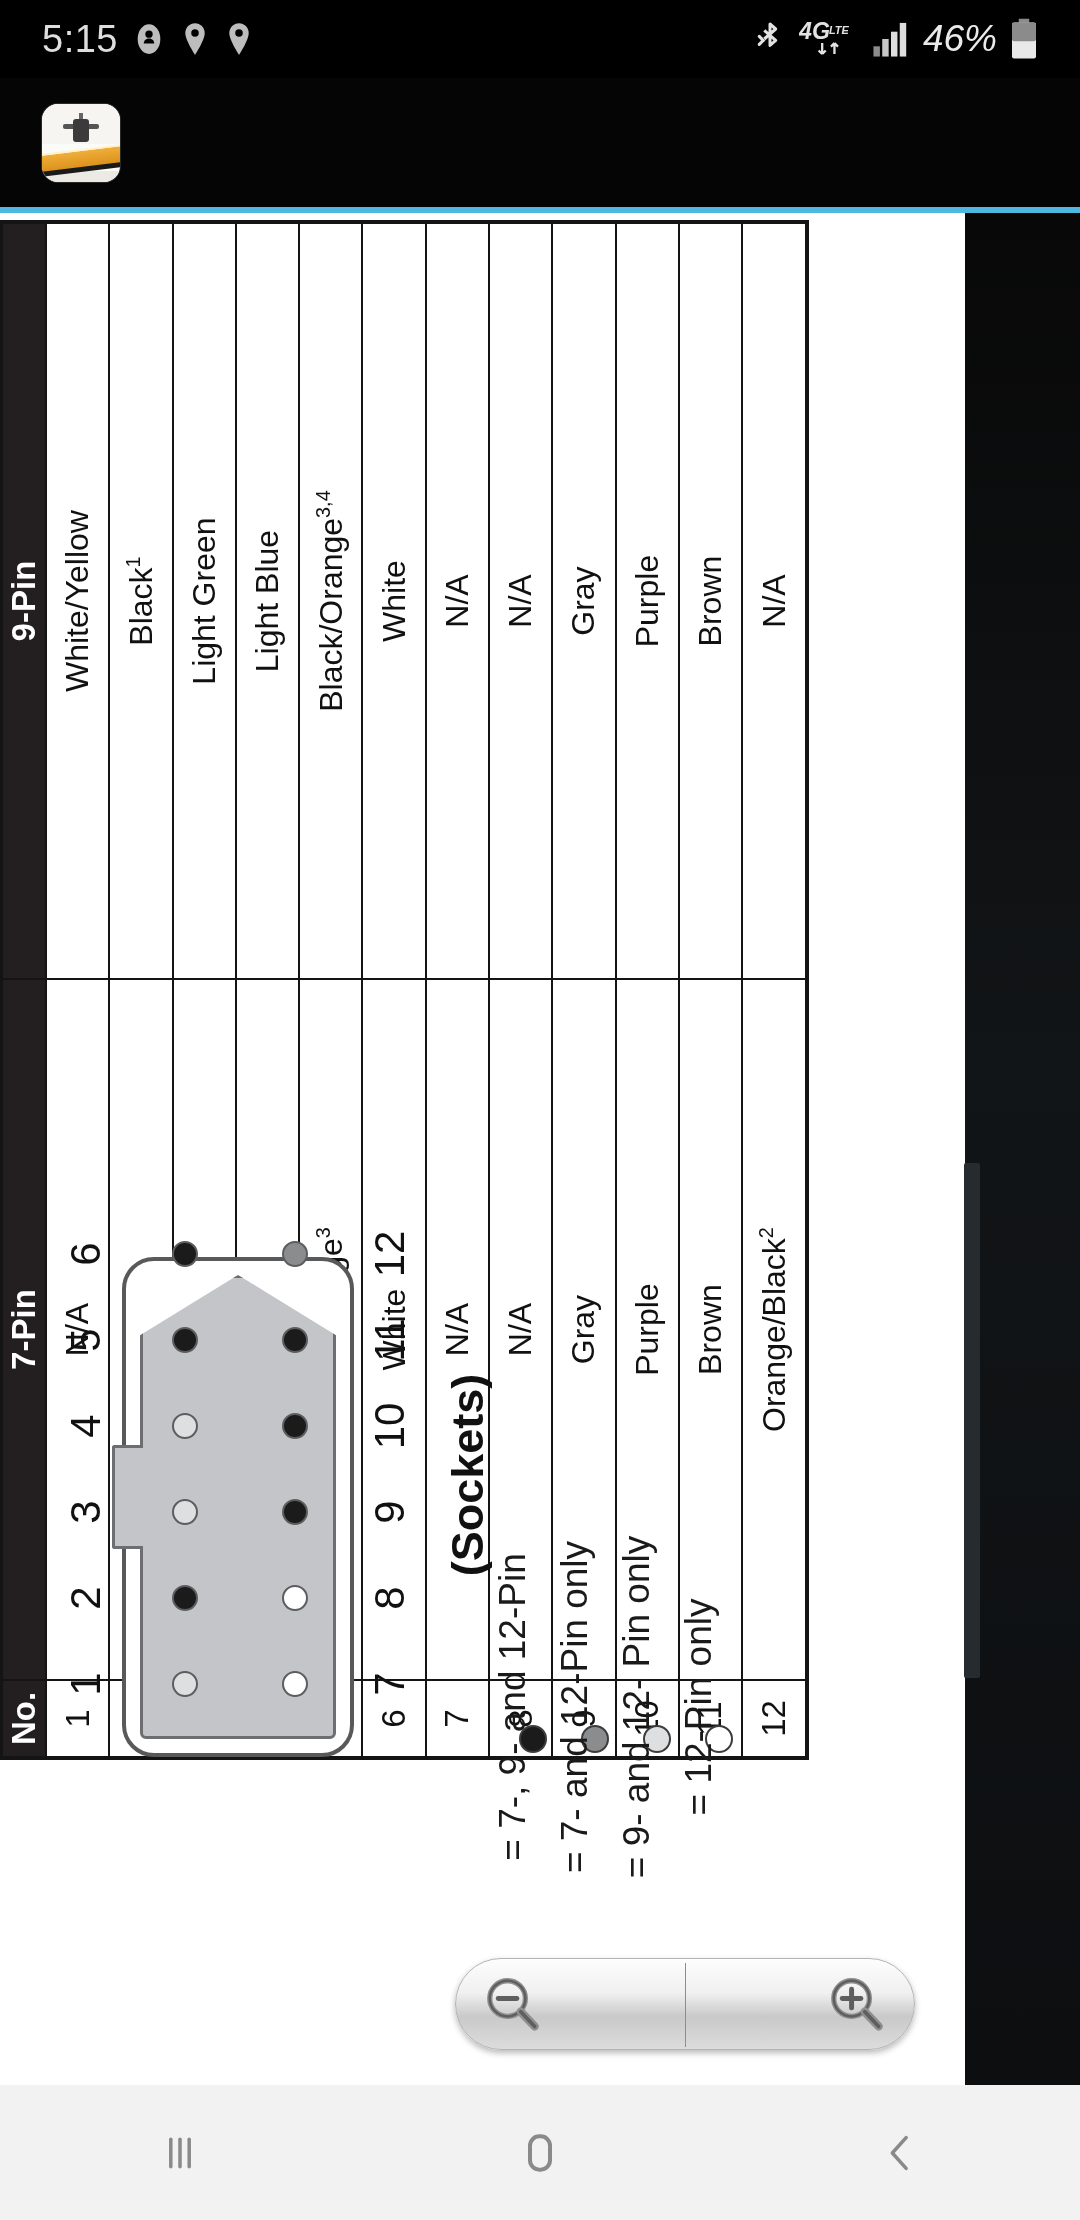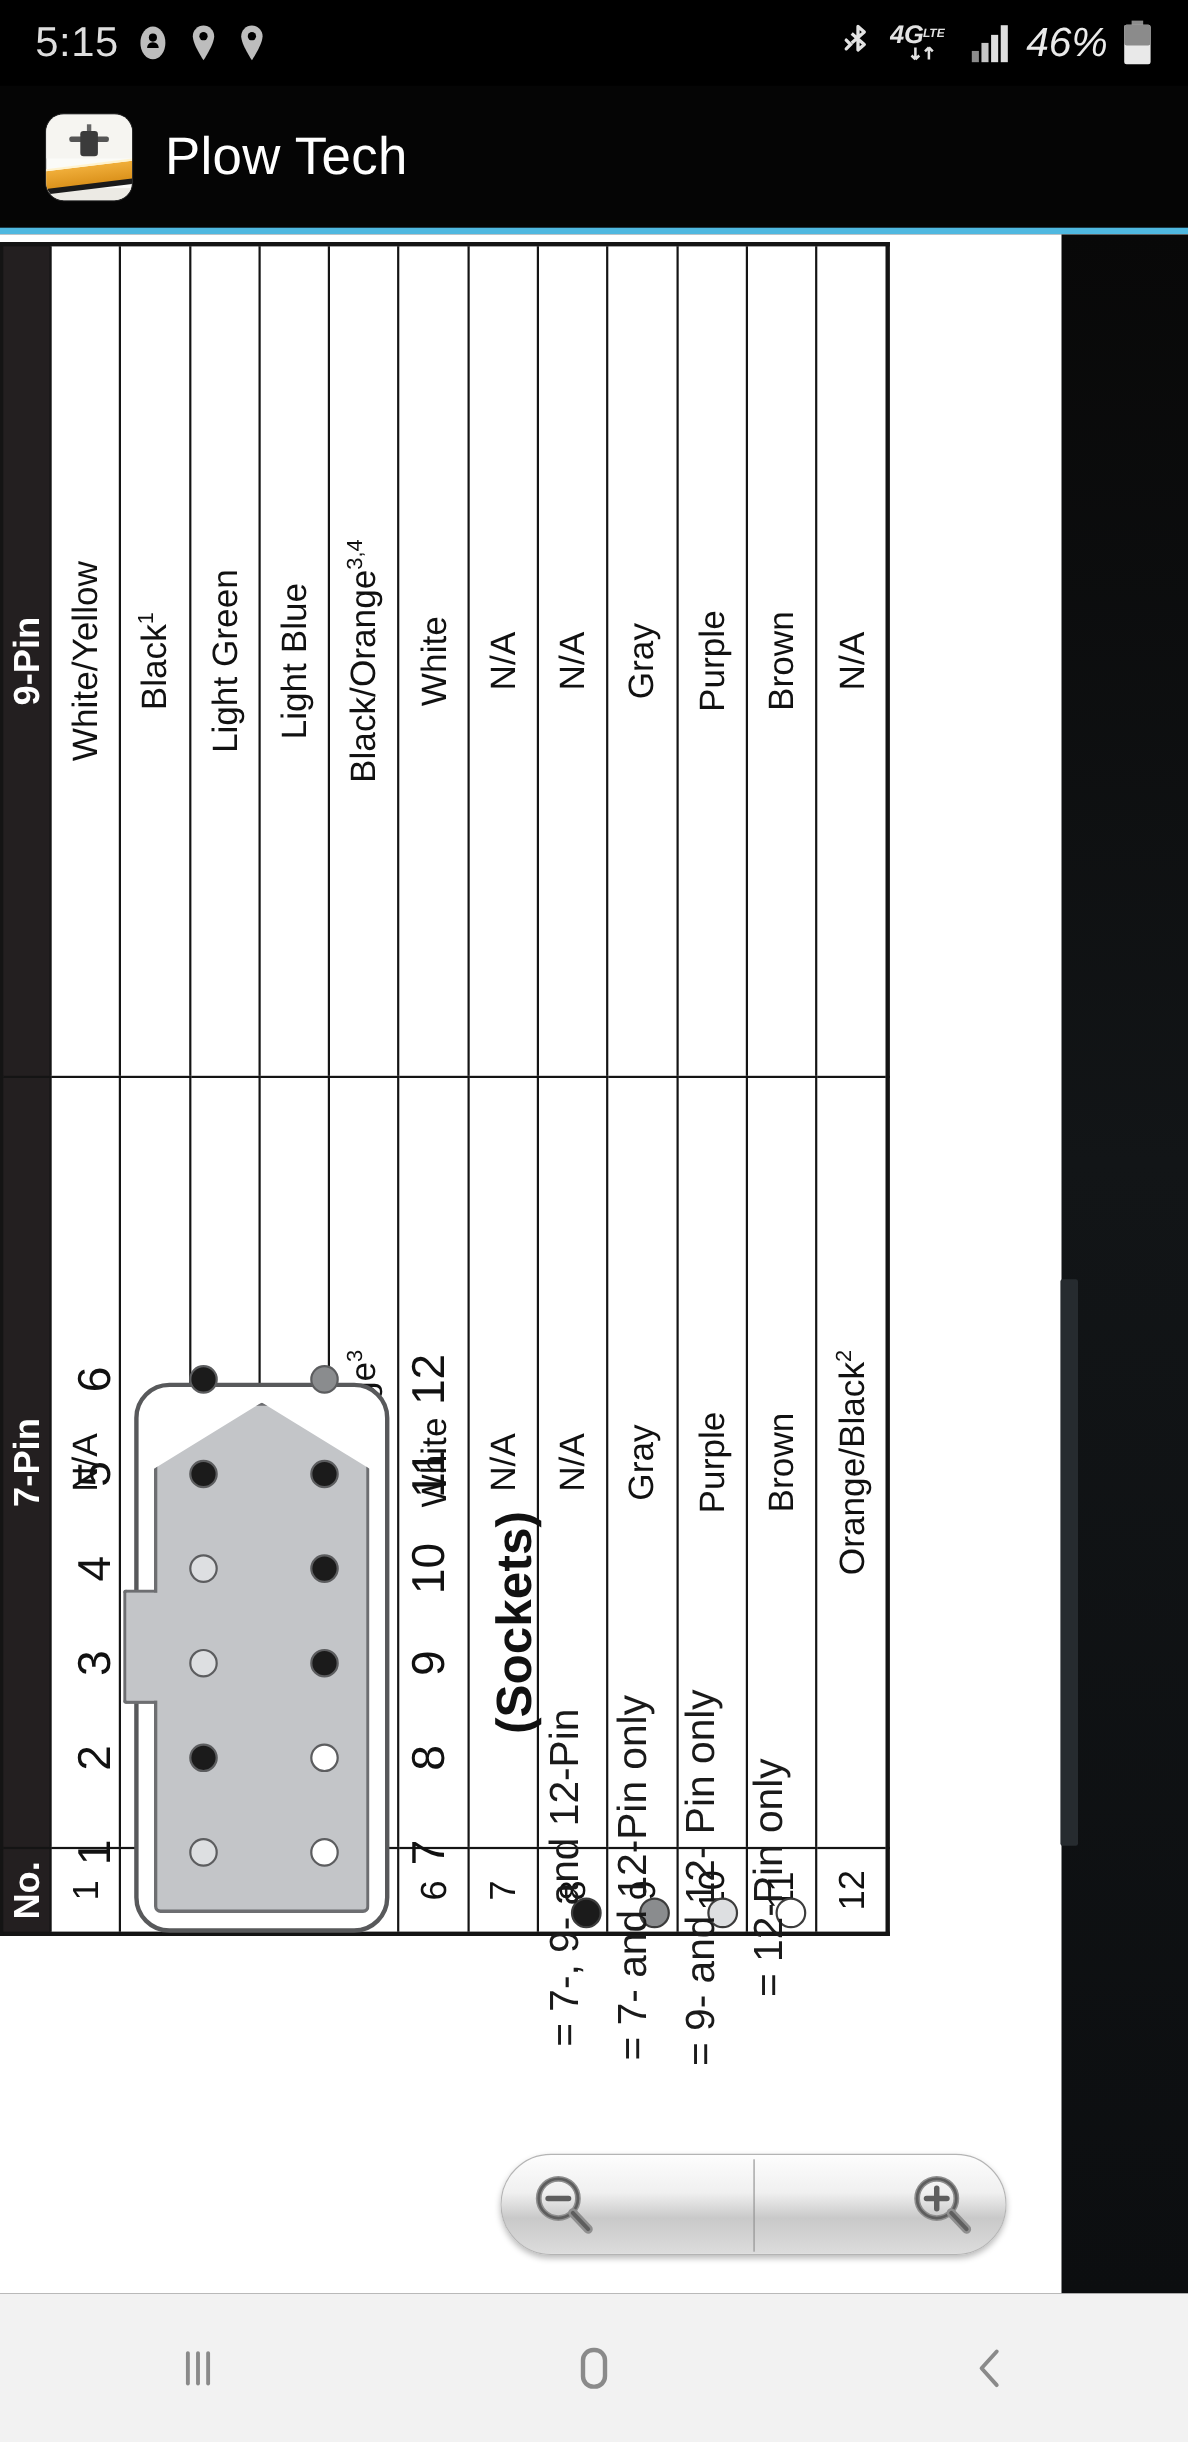--- a/index.html
+++ b/index.html
@@ -4,21 +4,21 @@
 <style>
   * { margin:0; padding:0; box-sizing:border-box; }
   html,body { width:1080px; height:2220px; background:#000; overflow:hidden; }
   body { font-family:"Liberation Sans", sans-serif; }
 
   
   #status-bar{
     position:absolute; left:0; top:0; width:1080px; height:78px;
     background:#000; color:#d6d6d6;
     display:flex; align-items:center; justify-content:space-between;
-    padding:0 32px;
+    padding:0 42px;
   }
   .sb-left{ display:flex; align-items:center; gap:14px; }
   .sb-right{ display:flex; align-items:center; gap:13px;font-style:italic; }
   #status-clock{ font-size:38px; letter-spacing:.5px; color:#dedede; font-weight:400; }
   .sb-ico{ display:block; }
 
   
   #app-bar{
     position:absolute; left:0; top:78px; width:1080px; height:129px;
     background:#050505; display:flex; align-items:center; padding-left:42px; gap:30px;
@@ -222,21 +222,20 @@
 <div id="app-bar">
   <div id="app-icon">
     <div class="sky"></div>
     <div class="ground"></div>
     <div class="post"></div>
     <div class="arm"></div>
     <div class="rig"></div>
     <div class="blade"></div>
     <div class="bladebar"></div>
   </div>
-  <div id="app-title">Plow Tech</div>
 </div>
 
 <div id="accent-rule"></div>
 
 <div id="web-content">
 
   <div id="dark-gutter"></div>
   <div id="scroll-thumb"></div>
 
   <div id="wiring-table">

